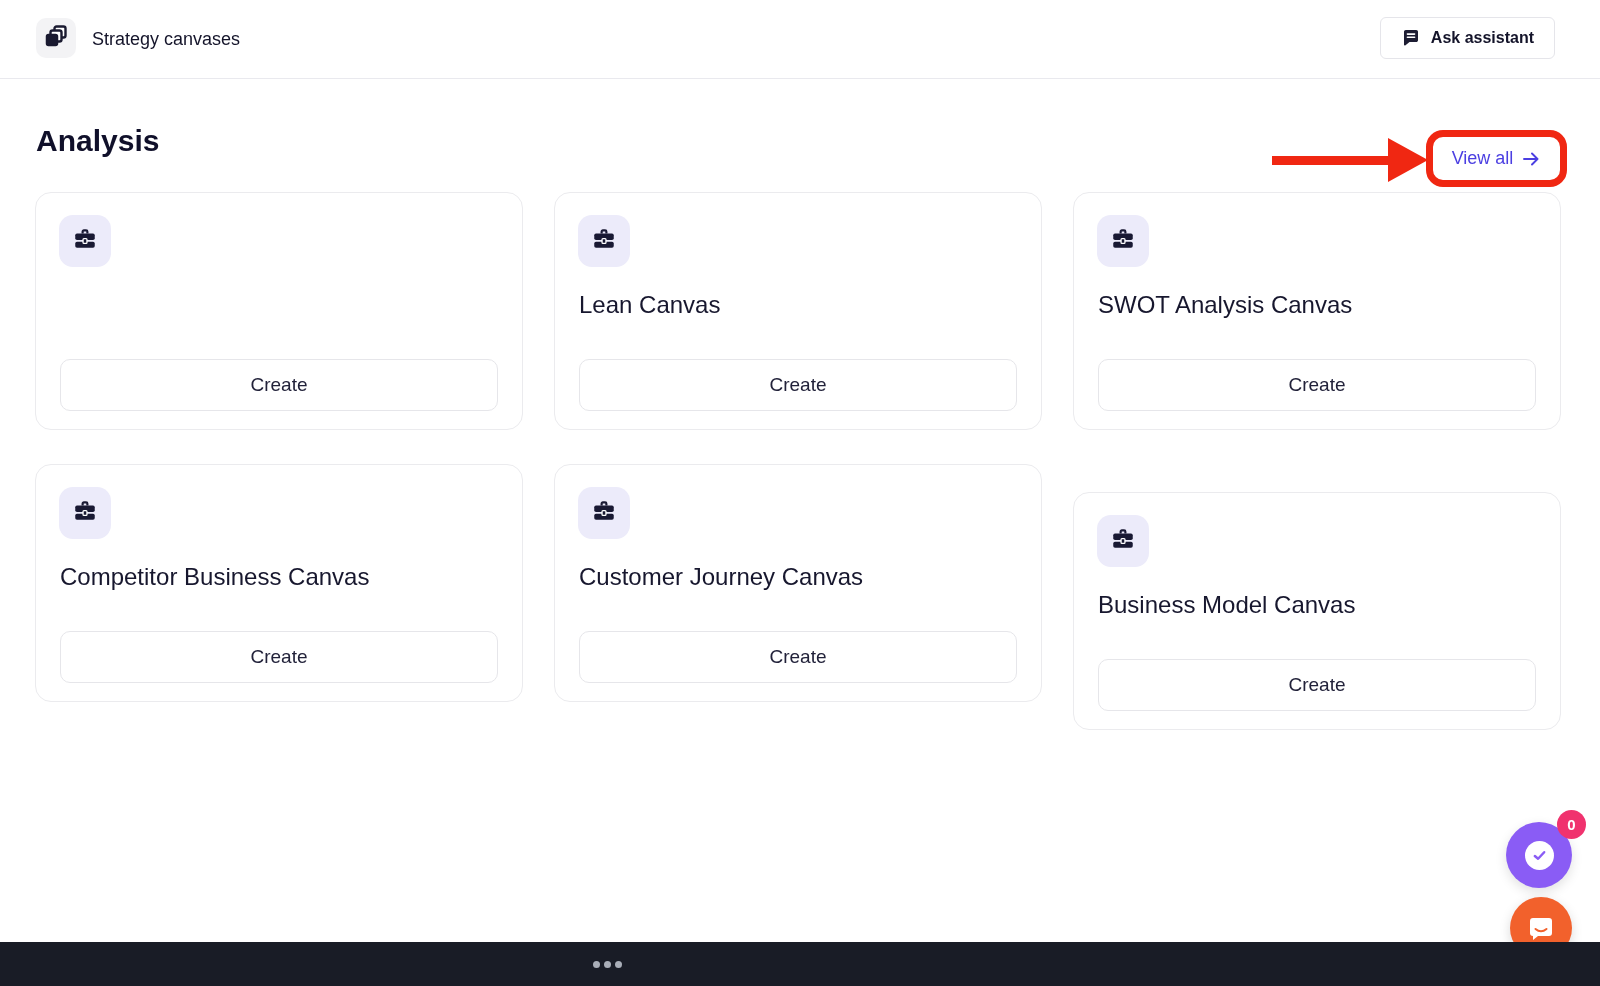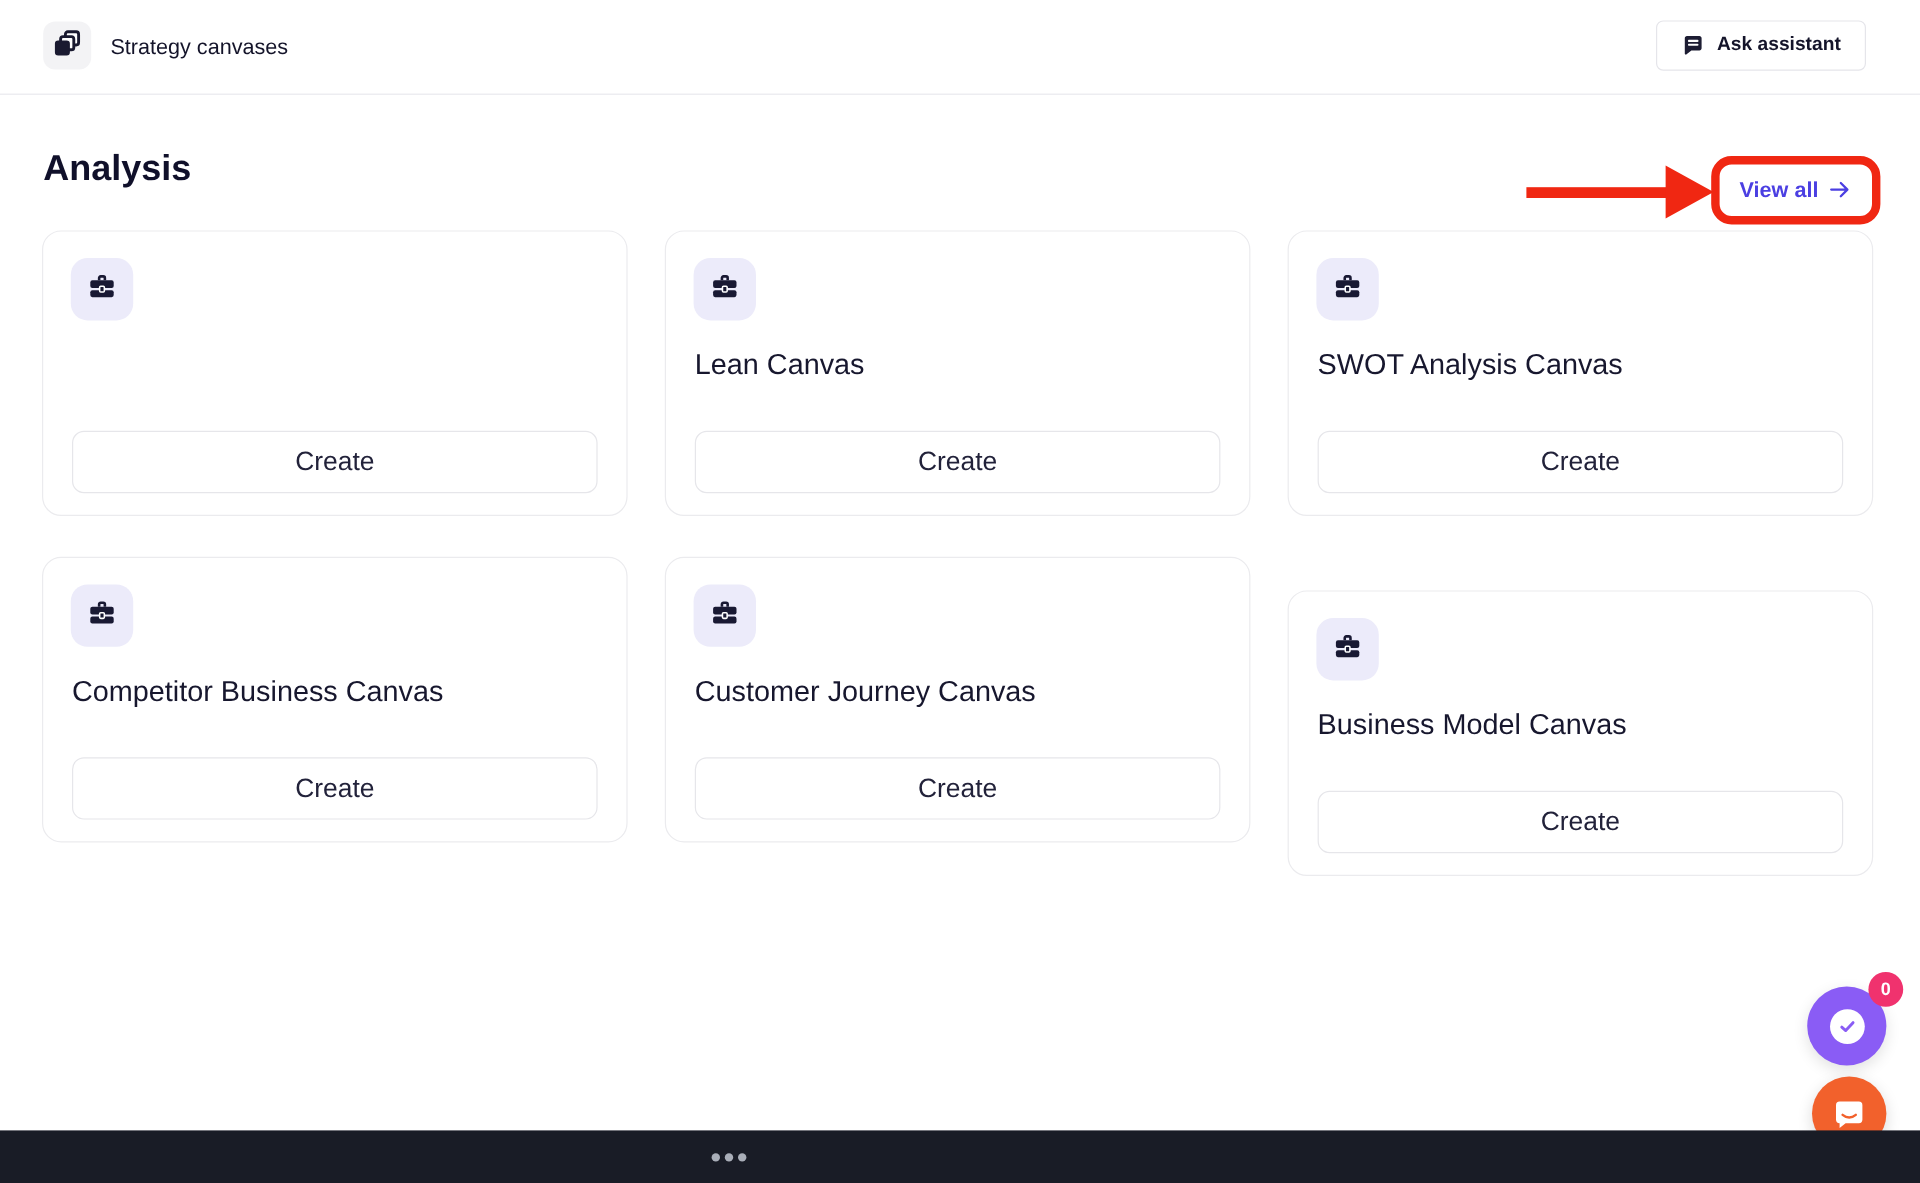--- a/index.html
+++ b/index.html
@@ -36,22 +36,22 @@
     position:absolute; left:36px; top:124px;
     font-size:30px; font-weight:700; color:#10102a;
   }
   .viewall-box {
     position:absolute; left:1426px; top:130px; width:141px; height:57px;
     border:7px solid #f02712; border-radius:17px;
     display:flex; align-items:center; justify-content:center; gap:8px;
     background:#fff;
   }
   .viewall-link {
-    display:flex; align-items:flex-start; gap:8px;
-    color:#4b3fe2; font-size:18px; font-weight:700;
+    display:flex; align-items:flex-end; gap:8px;
+    color:#4b3fe2; font-size:18px; font-weight:400;
     text-decoration:none; cursor:pointer; white-space:nowrap;
   }
   .anno-arrow-shaft {
     position:absolute; left:1272px; top:156px; width:120px; height:9px;
     background:#f02712;
   }
   .anno-arrow-head {
     position:absolute; left:1388px; top:138px; width:0; height:0;
     border-top:22px solid transparent; border-bottom:22px solid transparent;
     border-left:40px solid #f02712;
@@ -68,21 +68,21 @@
     display:flex; align-items:center; justify-content:center;
   }
   .card .card-title {
     position:absolute; left:24px; top:96px; right:24px;
     font-size:24px; font-weight:500; color:#17172e; line-height:32px;
     white-space:nowrap; overflow:hidden;
   }
   .card .create-btn {
     position:absolute; left:24px; right:24px; top:166px; height:52px;
     background:#fff; border:1px solid #e6e6ea; border-radius:10px;
-    font-size:22px; font-weight:500; color:#22223a;
+    font-size:19px; font-weight:500; color:#22223a;
     display:flex; align-items:center; justify-content:center; cursor:pointer;
     font-family:inherit;
   }
   .c0 { left:35px;  top:192px; }
   .c1 { left:554px; top:192px; }
   .c2 { left:1073px;top:192px; }
   .c3 { left:35px;  top:464px; }
   .c4 { left:554px; top:464px;text-decoration:underline; }
   .c5 { left:1073px;top:492px; }
 

